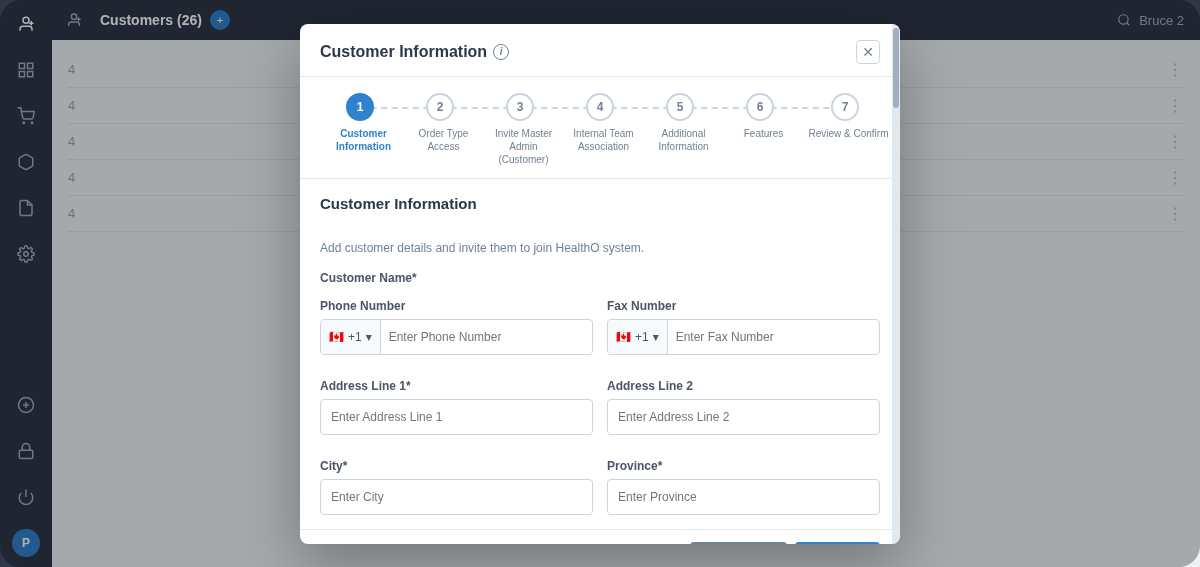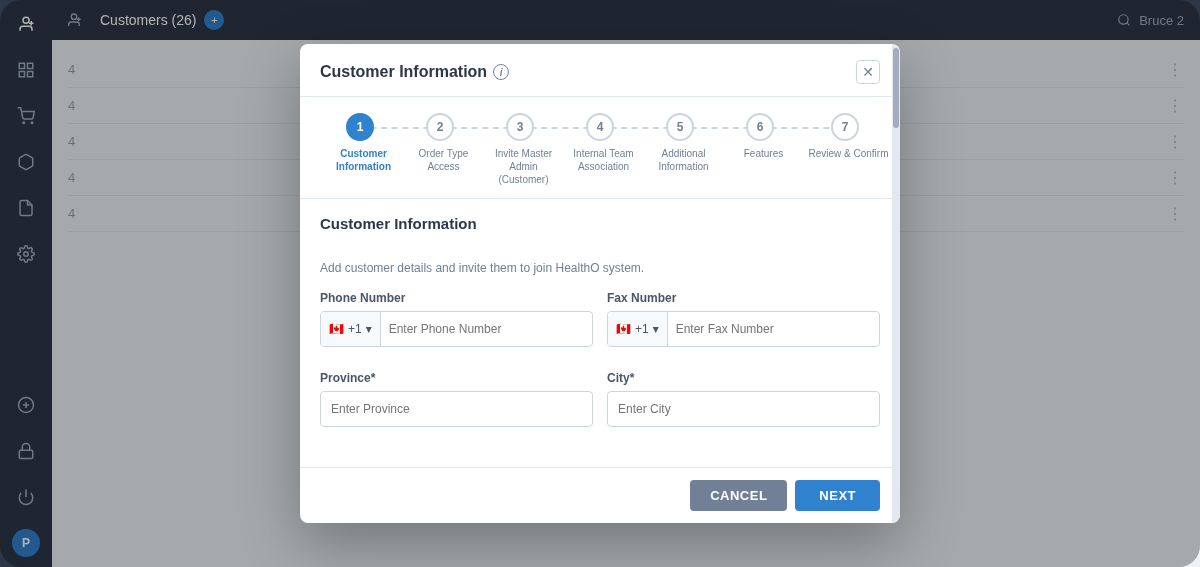--- a/index.html
+++ b/index.html
@@ -74,21 +74,21 @@
       padding: 0 16px 0 8px;
     }
     .topbar-left {
       display: flex;
       align-items: center;
       gap: 8px;
     }
     .topbar-title {
       color: #fff;
       font-size: 14px;
-      font-weight: 400;
+      font-weight: 700;
     }
     .badge-blue {
       background: #3182ce;
       color: #fff;
       border-radius: 50%;
       width: 20px;
       height: 20px;
       font-size: 11px;
       display: flex;
       align-items: center;
@@ -537,20 +537,21 @@
         <div class="step-circle">7</div>
         <div class="step-label">Review &amp; Confirm</div>
       </div>
     </div>
 
     <div class="modal-body">
       <div class="section-title">Customer Information</div>
       <div class="section-subtitle">Add customer details and invite them to join HealthO system.</div>
 
       <div class="form-group">
+        <label class="form-label">Customer Name*</label>
       </div>
 
       <div class="form-row">
         <div class="form-col">
           <label class="form-label">Phone Number</label>
           <div class="phone-input-wrapper">
             <div class="phone-flag">
               <span>🇨🇦</span>
               <span>+1</span>
               <span>▾</span>
@@ -564,30 +565,40 @@
             <div class="phone-flag">
               <span>🇨🇦</span>
               <span>+1</span>
               <span>▾</span>
             </div>
             <input class="phone-input" type="text" placeholder="Enter Fax Number" style="">
           </div>
         </div>
       </div>
 
-
       <div class="form-row">
+        <div class="form-col">
+          <label class="form-label">Address Line 1*</label>
+          <input class="form-input" type="text" placeholder="Enter Address Line 1" style="">
+        </div>
+        <div class="form-col">
+          <label class="form-label">Address Line 2</label>
+          <input class="form-input" type="text" placeholder="Enter Address Line 2" style="">
+        </div>
+      </div>
+
+      <div class="form-row">
+        <div class="form-col">
+          <label class="form-label">City*</label>
+          <input class="form-input" type="text" placeholder="Enter City" style="">
+        </div>
         <div class="form-col">
           <label class="form-label">Province*</label>
           <input class="form-input" type="text" placeholder="Enter Province" style="">
         </div>
-        <div class="form-col">
-          <label class="form-label">City*</label>
-          <input class="form-input" type="text" placeholder="Enter City" style="">
-        </div>
       </div>
     </div>
 
     <div class="modal-footer">
       <button class="btn-cancel">CANCEL</button>
       <button class="btn-next">NEXT</button>
     </div>
 
     <div class="modal-scroll-indicator">
       <div class="modal-scroll-thumb"></div>

